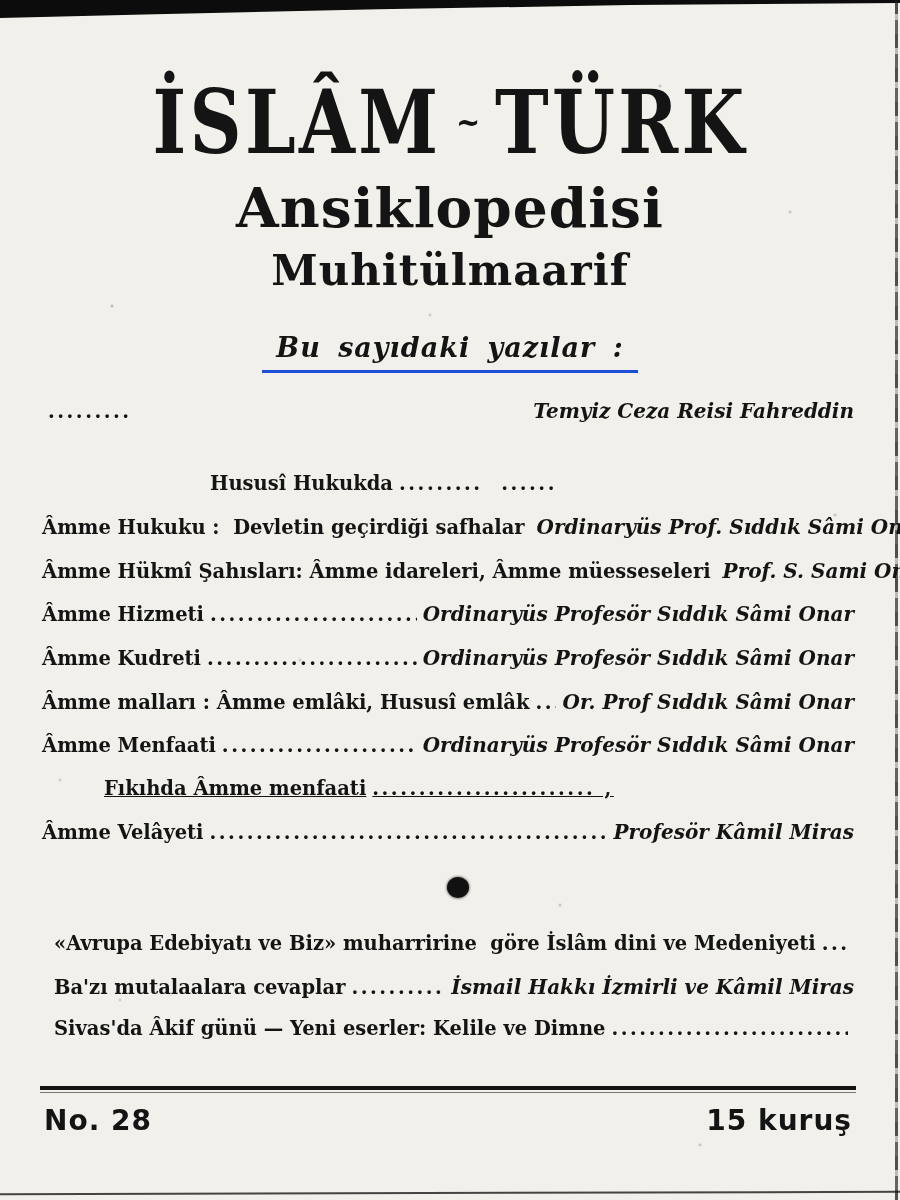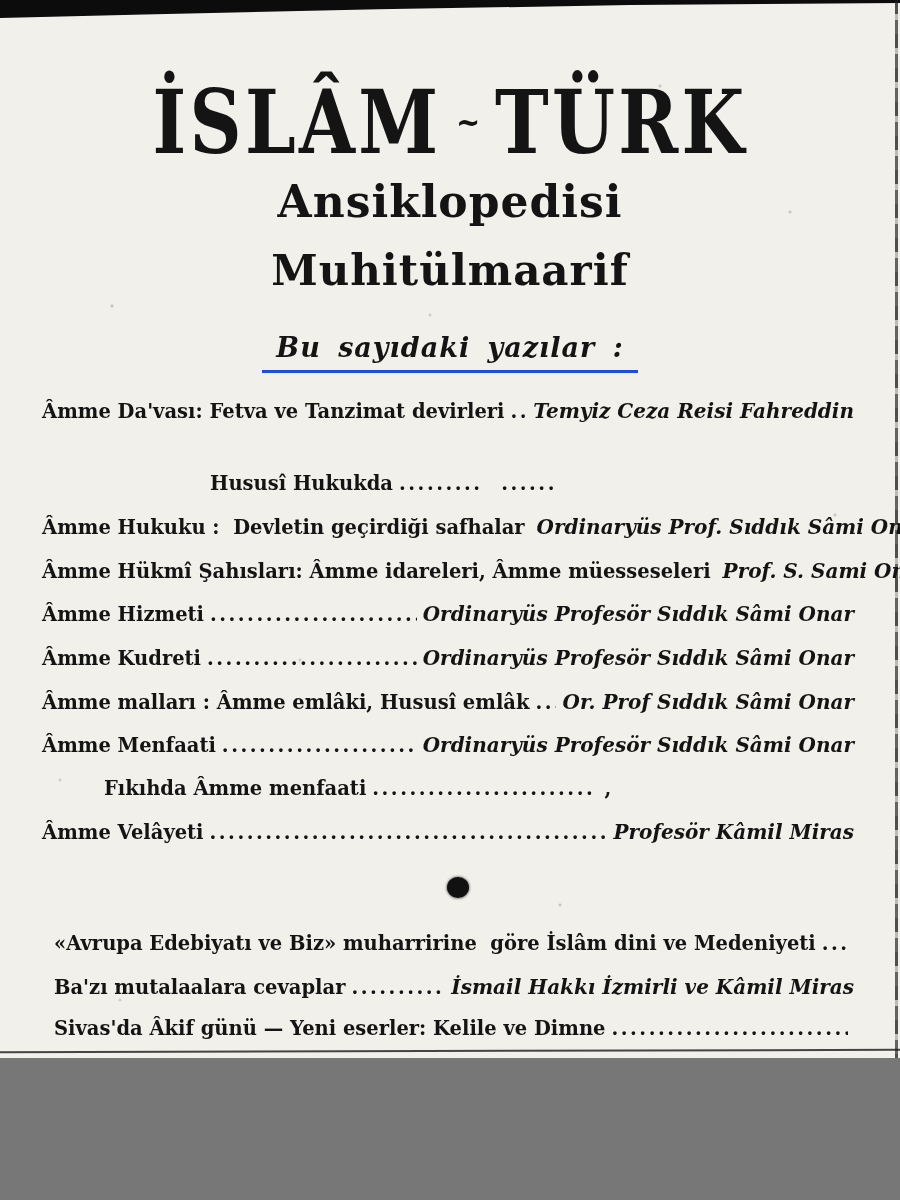--- a/index.html
+++ b/index.html
@@ -1,18 +1,18 @@
 <!DOCTYPE html>
 <html><head>
 <meta charset="utf-8">
 <style>
   html,body{margin:0;padding:0;background:#777;}
   .page{
     position:relative;
-    width:900px;height:1058px;
+    width:900px;height:1200px;
     margin:0 auto;
     background:#f2f0ea;
     overflow:hidden;
     font-family:"DejaVu Serif","Liberation Serif",serif;
     color:#141414;
   }
   
   .page::before{
     content:"";position:absolute;inset:0;pointer-events:none;opacity:.55;
     background-image:
@@ -45,21 +45,21 @@
   .masthead{position:absolute;top:0;left:0;width:100%;text-align:center;}
   .title{
     position:absolute;top:78px;left:0;width:100%;margin:0;
     font-size:88px;font-weight:bold;letter-spacing:4px;line-height:1;
     transform:scale(.82,1);transform-origin:50% 50%;
     white-space:nowrap;
   }
   .title .dash{font-size:.40em;vertical-align:.55em;letter-spacing:0;margin:0 18px;font-weight:bold;}
   .subtitle{
     position:absolute;top:178px;left:0;width:100%;
-    font-size:44px;font-weight:bold;letter-spacing:1px;line-height:1.1;
+    font-size:55px;font-weight:bold;letter-spacing:1px;line-height:1.1;
   }
   .imprint{
     position:absolute;top:248px;left:0;width:100%;
     font-size:42px;font-weight:bold;letter-spacing:1px;line-height:1.1;
   }
   
   .heading-wrap{position:absolute;top:332px;left:0;width:100%;text-align:center;}
   .section-heading{
     display:inline-block;
     font-size:27px;font-weight:bold;font-style:italic;
@@ -75,21 +75,21 @@
   .toc-title{font-weight:bold;white-space:pre;flex:0 0 auto;}
   .toc-dots{
     font-weight:bold;letter-spacing:2.5px;white-space:pre;
     overflow:hidden;flex:0 1 auto;min-width:0;margin:0 6px;
   }
   .toc-author{
     font-weight:bold;font-style:italic;white-space:pre;
     margin-left:auto;flex:0 0 auto;text-align:center;font-size:20px;
   }
   .indent-a{padding-left:168px;margin-top:29px;}
-  .indent-b{padding-left:62px;}
+  .indent-b{padding-left:62px;text-decoration:underline;}
   
   .divider-dot{
     position:absolute;left:447px;top:877px;width:22px;height:21px;
     background:#111;border-radius:50%;
     box-shadow:0 0 2px 1px rgba(17,17,17,.4);
   }
   
   .footer-rule{
     position:absolute;left:40px;right:44px;top:1086px;height:2px;
     border-top:4px solid #131313;border-bottom:1px solid rgba(19,19,19,.55);
@@ -115,21 +115,20 @@
     <div class="subtitle">Ansiklopedisi</div>
     <div class="imprint">Muhitülmaarif</div>
   </header>
 
   <div class="heading-wrap">
     <span class="section-heading">Bu sayıdaki yazılar :</span>
   </div>
 
   <main class="toc toc-main">
     <div class="toc-row">
-      <span class="toc-title">Âmme Da'vası: Fetva ve Tanzimat devirleri</span>
       <span class="toc-dots">.........</span>
       <span class="toc-author">Temyiz Ceza Reisi Fahreddin</span>
     </div>
     <div class="toc-row indent-a">
       <span class="toc-title">Hususî Hukukda</span>
       <span class="toc-dots">.........  ......</span>
     </div>
     <div class="toc-row">
       <span class="toc-title">Âmme Hukuku :  Devletin geçirdiği safhalar</span>
       <span class="toc-dots">..</span>

